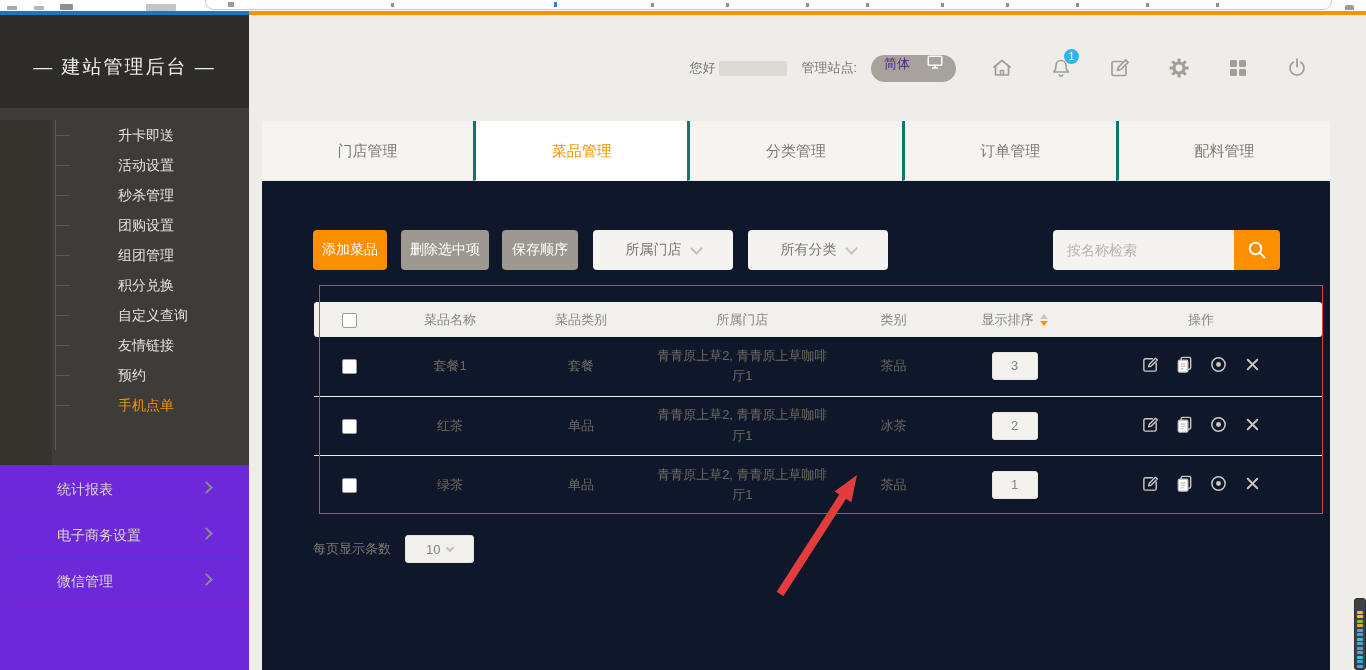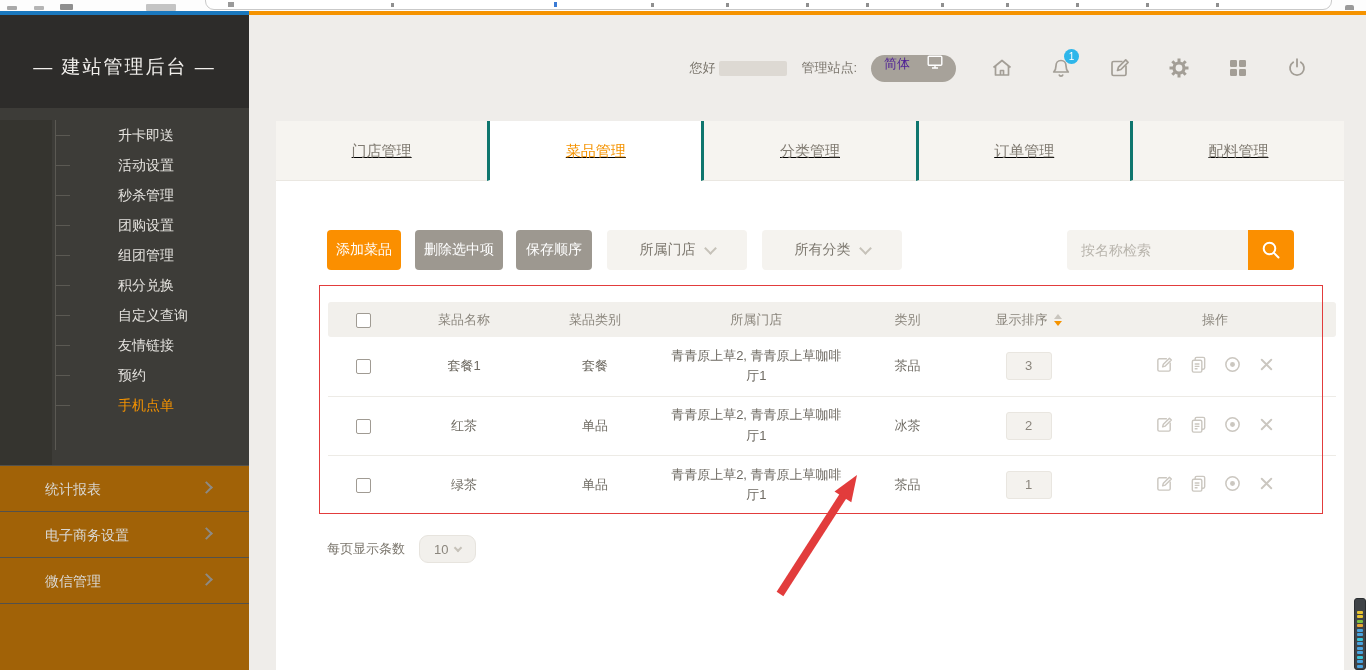--- a/index.html
+++ b/index.html
@@ -24,41 +24,41 @@
   .side-title { color:#f1efec; font-size:19px; letter-spacing:2px; padding-top:10px; }
   .submenu { position:absolute; left:0; top:105px; width:100%; height:345px;
              background:linear-gradient(to right,#35342f 0,#35342f 52px,#3d3c38 52px); }
   .tree-line { position:absolute; left:55px; top:0; width:1px; height:330px; background:#5b5953; }
   .submenu ul { list-style:none; }
   .submenu li { position:relative; height:30px; line-height:30px; padding-left:118px;
                 font-size:14px; color:#e4e2de; cursor:pointer; white-space:nowrap; }
   .submenu li::before { content:""; position:absolute; left:55px; top:50%; width:15px; height:1px; background:#5b5953; }
   .submenu li.active { color:#f59300; }
   .side-scroll-thumb { position:absolute; right:1px; top:400px; width:4px; height:42px; background:#b7b4af; border-radius:2px; }
-  .groups { position:absolute; left:0; right:0; top:450px; bottom:0; background:#a16207; border-top:1px solid #53514c; }
+  .groups { position:absolute; left:0; right:0; top:450px; bottom:0; background:#6d28d9; border-top:1px solid #53514c;padding-left:12px; }
   .group-item { position:relative; height:46px; line-height:46px; padding-left:45px; border-bottom:1px solid #53514c;
                 color:#d9d7d3; font-size:14px; cursor:pointer; }
   .chev-right { position:absolute; right:38px; top:50%; width:9px; height:9px; margin-top:-6px;
                 border-right:2px solid #8d8a84; border-top:2px solid #8d8a84; transform:rotate(45deg); }
 
   
   .main { position:absolute; left:249px; top:15px; width:1117px; height:655px; background:#efedea; }
 
   .topbar { position:absolute; left:0; top:0; width:100%; height:106px;
             display:flex; align-items:center; justify-content:flex-end; padding-right:56px; }
   .topbar .txt { font-size:13px; color:#7b766d; }
   .redacted { display:inline-block; width:68px; height:15px; background:#ddd9d3; border-radius:2px; margin:0 14px 0 4px; vertical-align:middle; }
   .lang-pill { display:inline-flex; align-items:flex-start; gap:17px; height:27px; padding:0 13px; margin-left:14px;
                background:#a7a29a; border-radius:14px; color:#4c1d95; font-size:13px; cursor:pointer; }
   .hicon { position:relative; width:26px; height:26px; margin-left:33px; cursor:pointer; flex:none;
            display:flex; align-items:center; justify-content:center; }
   .badge { position:absolute; right:-5px; top:-6px; min-width:15px; height:15px; border-radius:8px;
            background:#2eb6ea; color:#fff; font-size:10px; line-height:15px; text-align:center; padding:0 3px; }
 
-  .card { position:absolute; left:27px; top:106px; width:1068px; height:549px; background:#ffffff;text-decoration:underline; }
+  .card { position:absolute; left:13px; top:106px; width:1068px; height:549px; background:#0f172a; }
 
   .tabs { display:flex; height:60px; }
   .tab { flex:1; text-align:center; line-height:59px; font-size:15px; color:#807b72; cursor:pointer;
          background:#f6f4f0; border-bottom:1px solid #eae7e1; }
   .tab + .tab { border-left:3px solid #0f766e; }
   .tab.active { background:#fff; border-bottom:1px solid #fff; color:#f59300; }
 
   .toolbar { position:absolute; left:51px; right:50px; top:109px; height:40px; display:flex; align-items:center; }
   .btn { height:40px; border:none; border-radius:4px; color:#fff; font-size:14px; cursor:pointer;
          font-family:inherit; }
@@ -90,22 +90,22 @@
               border:1px solid #e9e6e0; border-radius:3px; color:#8b867d; }
   .sort-arrows { display:inline-flex; flex-direction:column; gap:2px; margin-left:6px; vertical-align:middle; }
   .tri-up { width:0; height:0; border-left:4px solid transparent; border-right:4px solid transparent; border-bottom:5px solid #c9c5be; }
   .tri-down { width:0; height:0; border-left:4px solid transparent; border-right:4px solid transparent; border-top:5px solid #f59300; }
   .row-actions { display:inline-flex; gap:15px; align-items:center; }
   .action-icon { width:19px; height:19px; cursor:pointer; }
   .action-icon svg { width:19px; height:19px; display:block; }
 
   .pagination { position:absolute; left:51px; top:414px; height:28px; display:flex; align-items:center; }
   .pagination .plabel { font-size:13px; color:#7c776e; }
-  .page-size { display:flex; align-items:center; gap:7px; margin-left:14px; height:28px; padding:0 14px;
-               background:#f2f0ec; border:1px solid #e7e4de; border-radius:9px; font-size:13px; color:#8b867d; cursor:pointer; }
+  .page-size { display:flex; align-items:center; gap:7px; margin-left:14px; height:28px; padding:0 20px;
+               background:#f2f0ec; border:1px solid #e7e4de; border-radius:3px; font-size:13px; color:#8b867d; cursor:pointer; }
   .page-size .chev-down { width:6px; height:6px; margin-top:-2px; }
 
   
   .red-rect { position:absolute; left:319px; top:285px; width:1004px; height:229px;
               border:1px solid #e23c3c; pointer-events:none; }
   .arrow-svg { position:absolute; left:750px; top:450px; width:130px; height:170px; pointer-events:none; }
   .scrollmap { position:absolute; left:1354px; top:598px; width:12px; height:72px; background:#3f4347;
                border:1px solid #2b2e31; border-radius:3px; overflow:hidden; padding-top:10px; }
   .scrollmap i { display:block; width:6px; height:3px; margin:1.5px auto 0; border-radius:1px; }
 </style>

